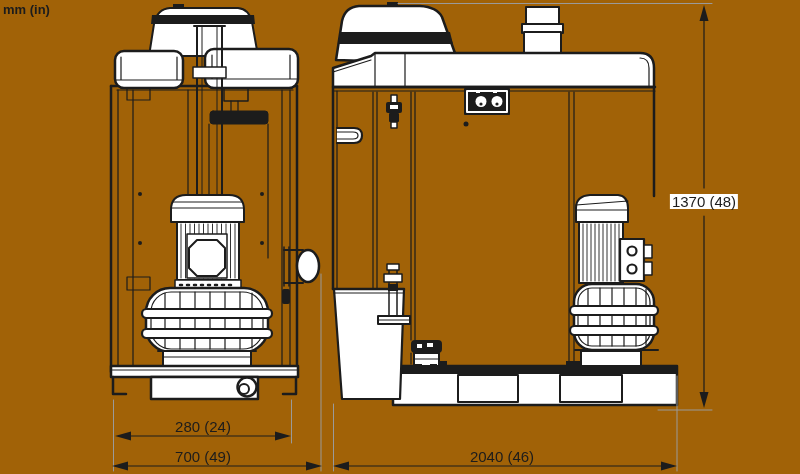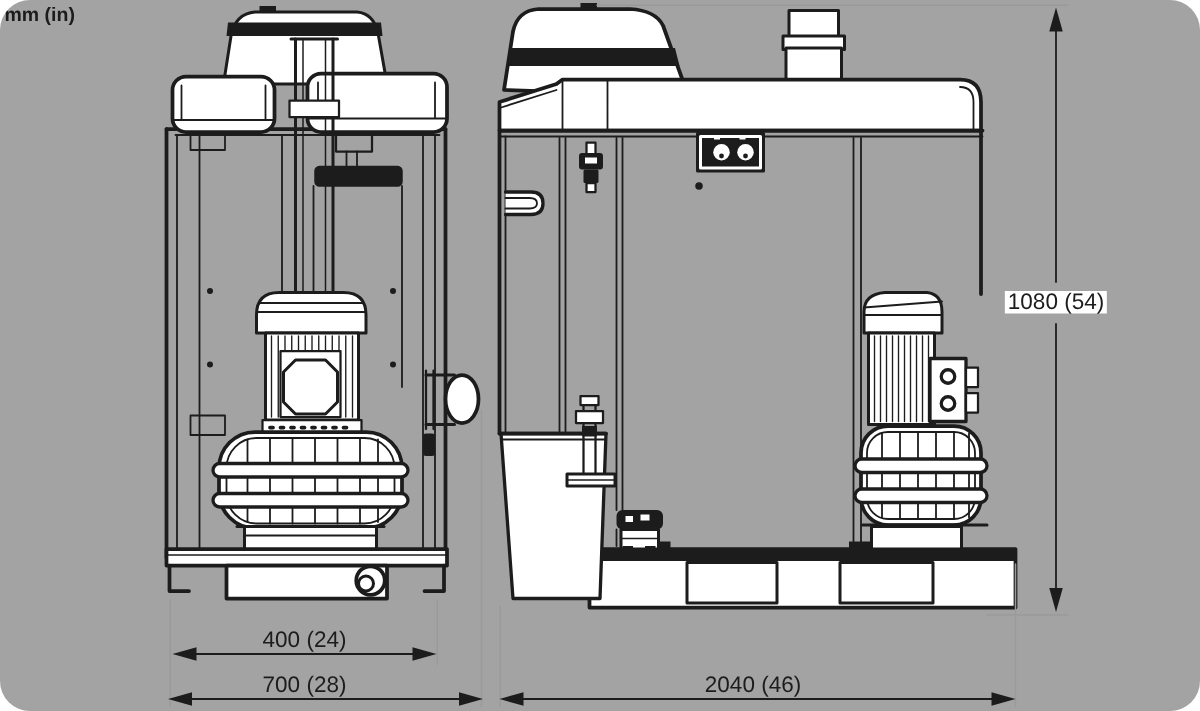--- a/index.html
+++ b/index.html
@@ -1,17 +1,17 @@
 <!DOCTYPE html>
 <html><head>
 <meta charset="utf-8">
 <style>
   html,body{margin:0;padding:0;background:#fff;}
-  .canvas{position:relative;width:800px;height:474px;background:#a3a3a3;overflow:hidden;
-          font-family:"Liberation Sans",sans-serif;color:#1c1c1c;border-radius:20px;}
+  .canvas{position:relative;width:800px;height:474px;background:#a16207;overflow:hidden;
+          font-family:"Liberation Sans",sans-serif;color:#1c1c1c;}
   svg{position:absolute;left:0;top:0;}
   .lbl{position:absolute;font-size:15px;line-height:15px;white-space:nowrap;
        transform:translateX(-50%);color:#1c1c1c;}
   .units{transform:none;font-size:13px;font-weight:bold;}
   .dim1370{background:#fff;padding:0 2px;}
 </style>
 </head>
 <body>
 
 <div class="canvas">
@@ -243,17 +243,17 @@
         <path d="M704,18 V188" stroke-width="1.2"></path>
         <path d="M704,216 V394" stroke-width="1.2"></path>
         <polygon points="704,5 699.5,21 708.5,21" fill="#1c1c1c" stroke="none"></polygon>
         <polygon points="704,408 699.5,392 708.5,392" fill="#1c1c1c" stroke="none"></polygon>
       </g>
     </g>
   </g>
 </svg>
 
   <div class="lbl units" style="left:3px;top:2px">mm (in)</div>
-  <div class="lbl" style="left:203px;top:419px">400 (24)</div>
-  <div class="lbl" style="left:203px;top:449px">700 (28)</div>
+  <div class="lbl" style="left:203px;top:419px">280 (24)</div>
+  <div class="lbl" style="left:203px;top:449px">700 (49)</div>
   <div class="lbl" style="left:502px;top:449px">2040 (46)</div>
-  <div class="lbl dim1370" style="left:704px;top:194px">1080 (54)</div>
+  <div class="lbl dim1370" style="left:704px;top:194px">1370 (48)</div>
 </div>
 
 </body></html>

